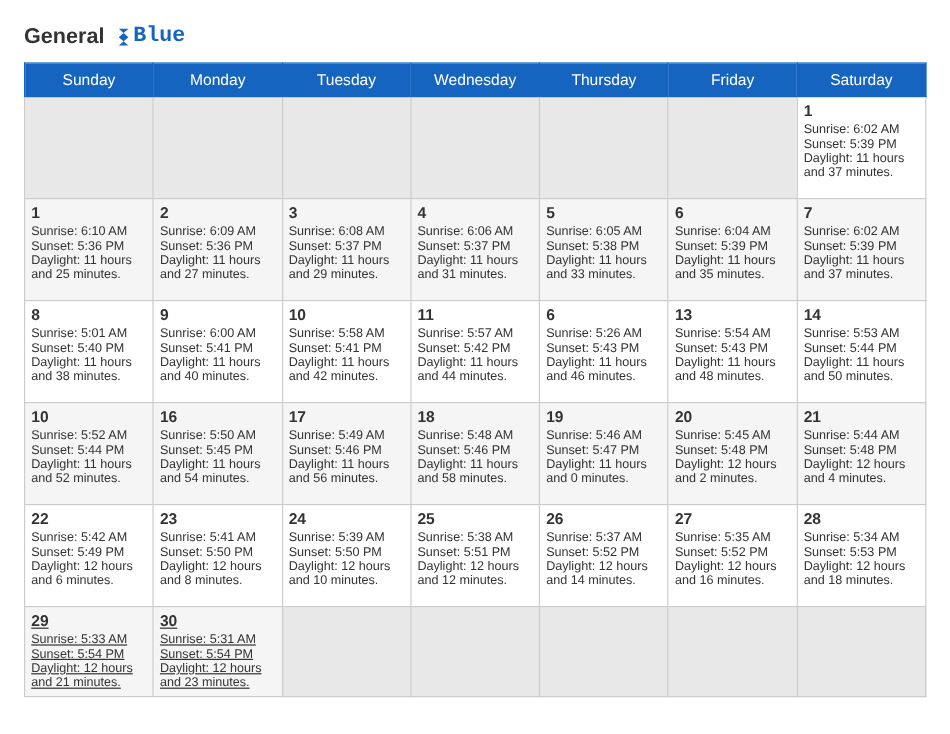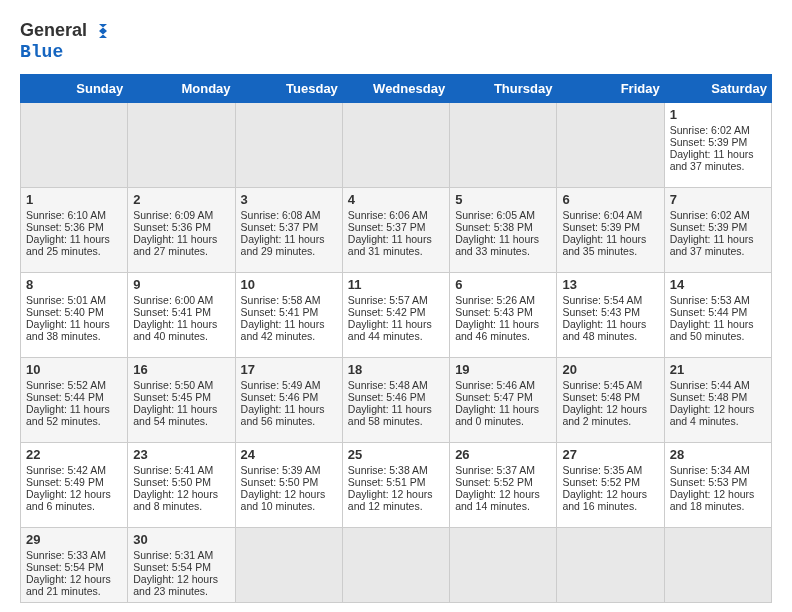--- a/index.html
+++ b/index.html
@@ -35,23 +35,23 @@
     }
     table {
       width: 100%;
       border-collapse: collapse;
       table-layout: fixed;
     }
     thead th {
       background-color: #1565c0;
       color: #fff;
       font-size: 13px;
-      font-weight: bold;
+      font-weight: normal;
       padding: 6px 4px;
-      text-align: right;
+      text-align: center;
       border: 1px solid #1565c0;
     }
     td {
       vertical-align: top;
       border: 1px solid #ccc;
       padding: 4px 5px;
       font-size: 10.5px;
       color: #333;
       height: 85px;
       background: #fff;
@@ -63,28 +63,29 @@
       font-size: 13px;
       font-weight: bold;
       display: block;
       margin-bottom: 2px;
     }
     .empty-cell {
       background: #e8e8e8 !important;
     }
     .last-row td {
       height: 75px;
+      text-decoration: underline;
     }
   </style>
 </head>
 <body>
 
 <div class="header">
   <div class="logo">
-  <div style="display:flex;flex-direction:column;align-items:flex-start;line-height:1.2;">
+  <div style="display:flex;flex-direction:row;align-items:flex-start;line-height:1.2;">
     <div style="display:flex;align-items:center;gap:2px;">
       <span style="font-size:18px;font-weight:bold;color:#333;">General</span>
       <svg width="22" height="22" viewBox="0 0 22 22">
         <polygon points="10,4 18,11 10,18 18,18 10,11 18,4" fill="#1565c0"></polygon>
       </svg>
     </div>
     <span style="font-size:18px;font-weight:bold;color:#1565c0;font-family:Liberation Mono, monospace;">Blue</span>
   </div>
 </div>
   <div class="title-block">

